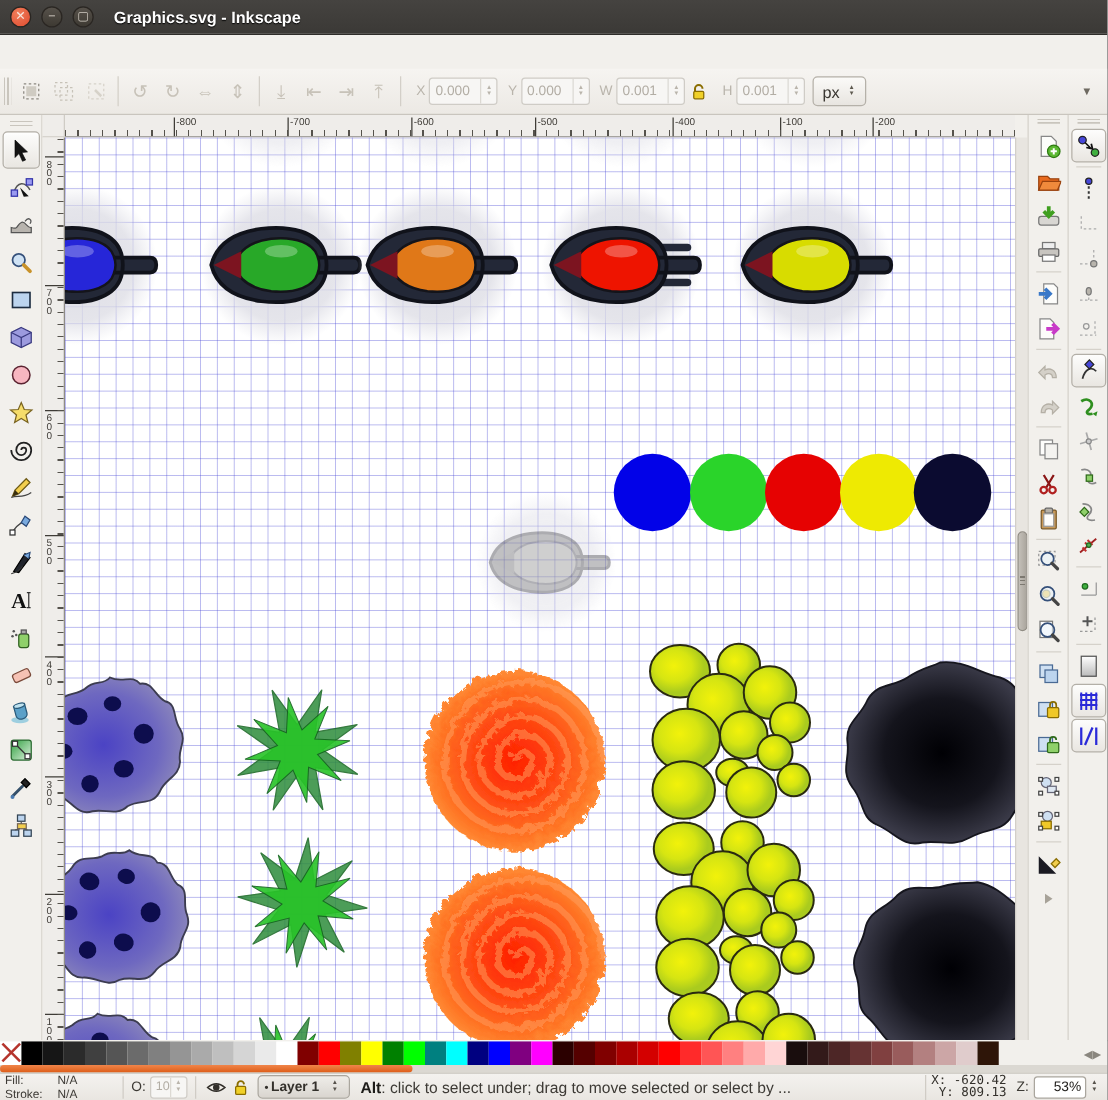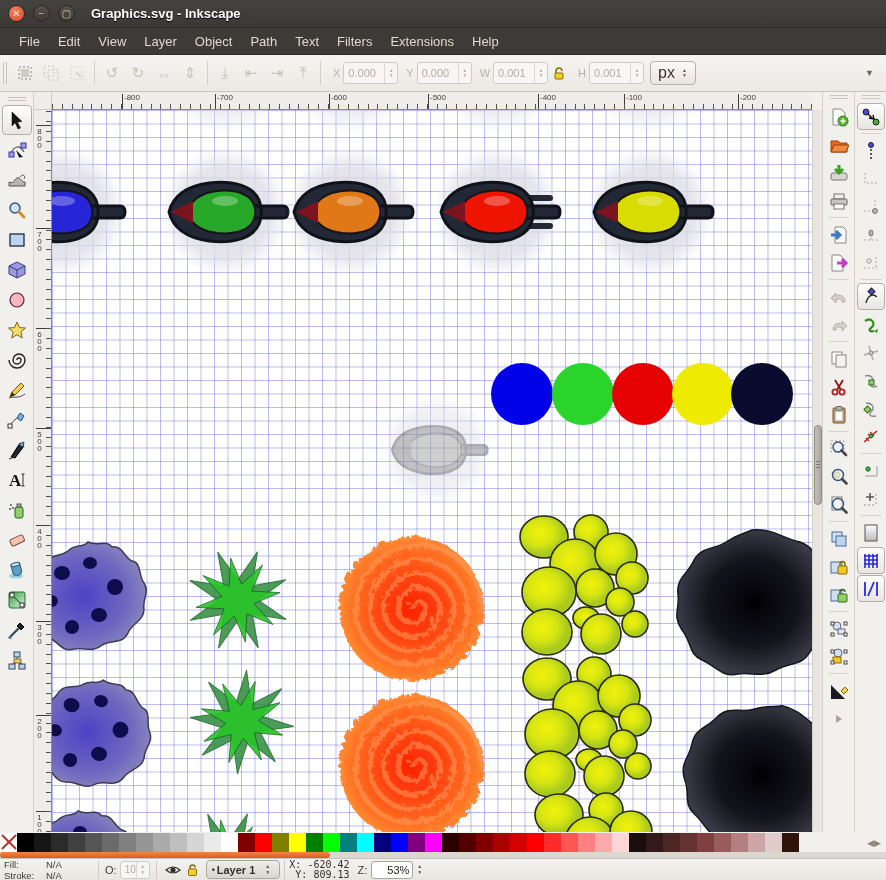--- a/index.html
+++ b/index.html
@@ -16,21 +16,21 @@
   
   #toolbar{position:absolute;left:0;top:55px;width:886px;height:37px;background:linear-gradient(#f6f4f1,#ece9e4);border-bottom:1px solid #c9c5be;display:flex;align-items:center;}
   .grip-v{width:6px;height:22px;margin:0 3px;background:repeating-linear-gradient(90deg,#c9c5bd 0 1px,transparent 1px 3px);}
   .tbico{width:26px;height:26px;display:flex;align-items:center;justify-content:center;color:#c7c2b8;font-size:15px;}
   .tbsep{width:1px;height:24px;background:#d3cfc8;margin:0 4px;}
   .fieldlab{font-size:11px;color:#b9b4ab;margin:0 3px 0 8px;}
   .spinfield{height:22px;background:#f7f6f4;border:1px solid #cfccc6;border-radius:3px;display:flex;align-items:center;overflow:hidden;}
   .spinfield .val{font-size:11px;color:#b2ada4;padding:0 4px;width:40px;overflow:hidden;white-space:nowrap;}
   .spinner{display:flex;flex-direction:column;align-items:center;justify-content:center;width:13px;height:100%;border-left:1px solid #dcd9d3;color:#b9b4ab;font-size:5px;line-height:1.1;}
   .unitbox{height:24px;margin-left:6px;background:linear-gradient(#fbfaf8,#e8e5e0);border:1px solid #b5b1a9;border-radius:4px;display:flex;align-items:center;padding:0 4px;}
-  .unitbox .val{font-size:16px;color:#3a3732;padding:0 3px;width:auto;}
+  .unitbox .val{font-size:13px;color:#3a3732;padding:0 3px;width:auto;}
   .unitbox .spinner{border-left:none;color:#5d594f;}
   #tb-expander{margin-left:auto;margin-right:12px;color:#6e6a61;font-size:9px;}
   .lockico{margin:0 4px;}
   
   #toolbox{position:absolute;left:0;top:92px;width:34px;height:740px;background:#f2f0ec;border-right:1px solid #d5d1ca;padding-top:2px;}
   .grip-h{width:18px;height:5px;margin:2px auto 4px;background:repeating-linear-gradient(0deg,#c9c5bd 0 1px,transparent 1px 3px);}
   .tool{width:30px;height:30px;margin:0 auto;display:flex;align-items:center;justify-content:center;border-radius:4px;}
   .tool.active{background:linear-gradient(#fdfdfc,#e9e6e1);border:1px solid #b3afa7;box-shadow:inset 0 1px 2px #fff;}
   
   #corner{position:absolute;left:34px;top:92px;width:18px;height:18px;background:#efedea;border-right:1px solid #cfccc5;border-bottom:1px solid #cfccc5;}
@@ -84,32 +84,20 @@
 <body>
 <div id="app">
 
 <div id="titlebar">
   <div class="winbtn close">✕</div>
   <div class="winbtn min">−</div>
   <div class="winbtn max">▢</div>
   <div id="title">Graphics.svg - Inkscape</div>
 </div>
 
-<div id="menubar">
-      <div class="menuitem">File</div>
-      <div class="menuitem">Edit</div>
-      <div class="menuitem">View</div>
-      <div class="menuitem">Layer</div>
-      <div class="menuitem">Object</div>
-      <div class="menuitem">Path</div>
-      <div class="menuitem">Text</div>
-      <div class="menuitem">Filters</div>
-      <div class="menuitem">Extensions</div>
-      <div class="menuitem">Help</div>
-    </div>
 
 <div id="toolbar">
   <div class="grip-v"></div>
   <div class="tbico">
         <svg width="18" height="18">
           <rect x="3" y="3" width="12" height="12" fill="none" stroke="#8c8880" stroke-dasharray="2 2"></rect>
           <rect x="5" y="5" width="8" height="8" fill="#cfcbc2"></rect>
         </svg>
       </div>
   <div class="tbico">
@@ -296,27 +284,27 @@
           <rect x="7" y="9" width="7" height="4" fill="#f2ce4e" stroke="#765"></rect>
           <rect x="2" y="14" width="6" height="5" fill="#bcd4ee" stroke="#345"></rect>
           <rect x="12" y="14" width="6" height="5" fill="#bcd4ee" stroke="#345"></rect>
           <path d="M10,7 v2 M9,13 L5,14 M12,13 L15,14" stroke="#555"></path>
         </svg>
       </div>
 </div>
 
 <div id="corner"></div>
 <div id="hruler">
-      <span class="hlab" style="left: 72px;">-800</span>
-      <span class="hlab" style="left: 165px;">-700</span>
+      <span class="hlab" style="left: 89px;">-800</span>
+      <span class="hlab" style="left: 180px;">-700</span>
       <span class="hlab" style="left: 279px;">-600</span>
       <span class="hlab" style="left: 378px;">-500</span>
       <span class="hlab" style="left: 488px;">-400</span>
       <span class="hlab" style="left: 574px;">-100</span>
-      <span class="hlab" style="left: 688px;">-200</span>
+      <span class="hlab" style="left: 648px;">-200</span>
     </div>
 <div id="vruler">
       <span class="vlab" style="top: 17px;">800</span>
       <span class="vlab" style="top: 120px;">700</span>
       <span class="vlab" style="top: 220px;">600</span>
       <span class="vlab" style="top: 320px;">500</span>
       <span class="vlab" style="top: 417px;">400</span>
       <span class="vlab" style="top: 513px;">300</span>
       <span class="vlab" style="top: 607px;">200</span>
       <span class="vlab" style="top: 703px;">100</span>
@@ -822,20 +810,21 @@
         <svg width="13" height="14">
           <path d="M4,6 v-1.5 a2.6,2.6 0 0 1 5.2,0" fill="none" stroke="#8a6d00" stroke-width="1.5"></path>
           <rect x="2.5" y="6" width="8" height="6.5" rx="1" fill="#f0d028" stroke="#8a6d00"></rect>
         </svg>
       </span>
   <div id="layerbtn">
     <span style="font-size:9px;margin-right:2px;">•</span>
     <span>Layer 1</span>
     <span class="spinner" style="border:none;color:#55514a;margin-left:6px;">▲<br>▼</span>
   </div>
+  <div id="message"><b>Alt</b><span>: click to select under; drag to move selected or select by ...</span></div>
   <div id="xy">
     <div><span>X:</span> <span>-620.42</span></div>
     <div><span>Y:</span> <span>809.13</span></div>
   </div>
   <div id="zoomfield">
     <span style="margin:0 4px;">Z:</span>
     <div class="box">53%</div>
     <span class="spinner" style="border:none;color:#55514a;">▲<br>▼</span>
   </div>
 </div>

